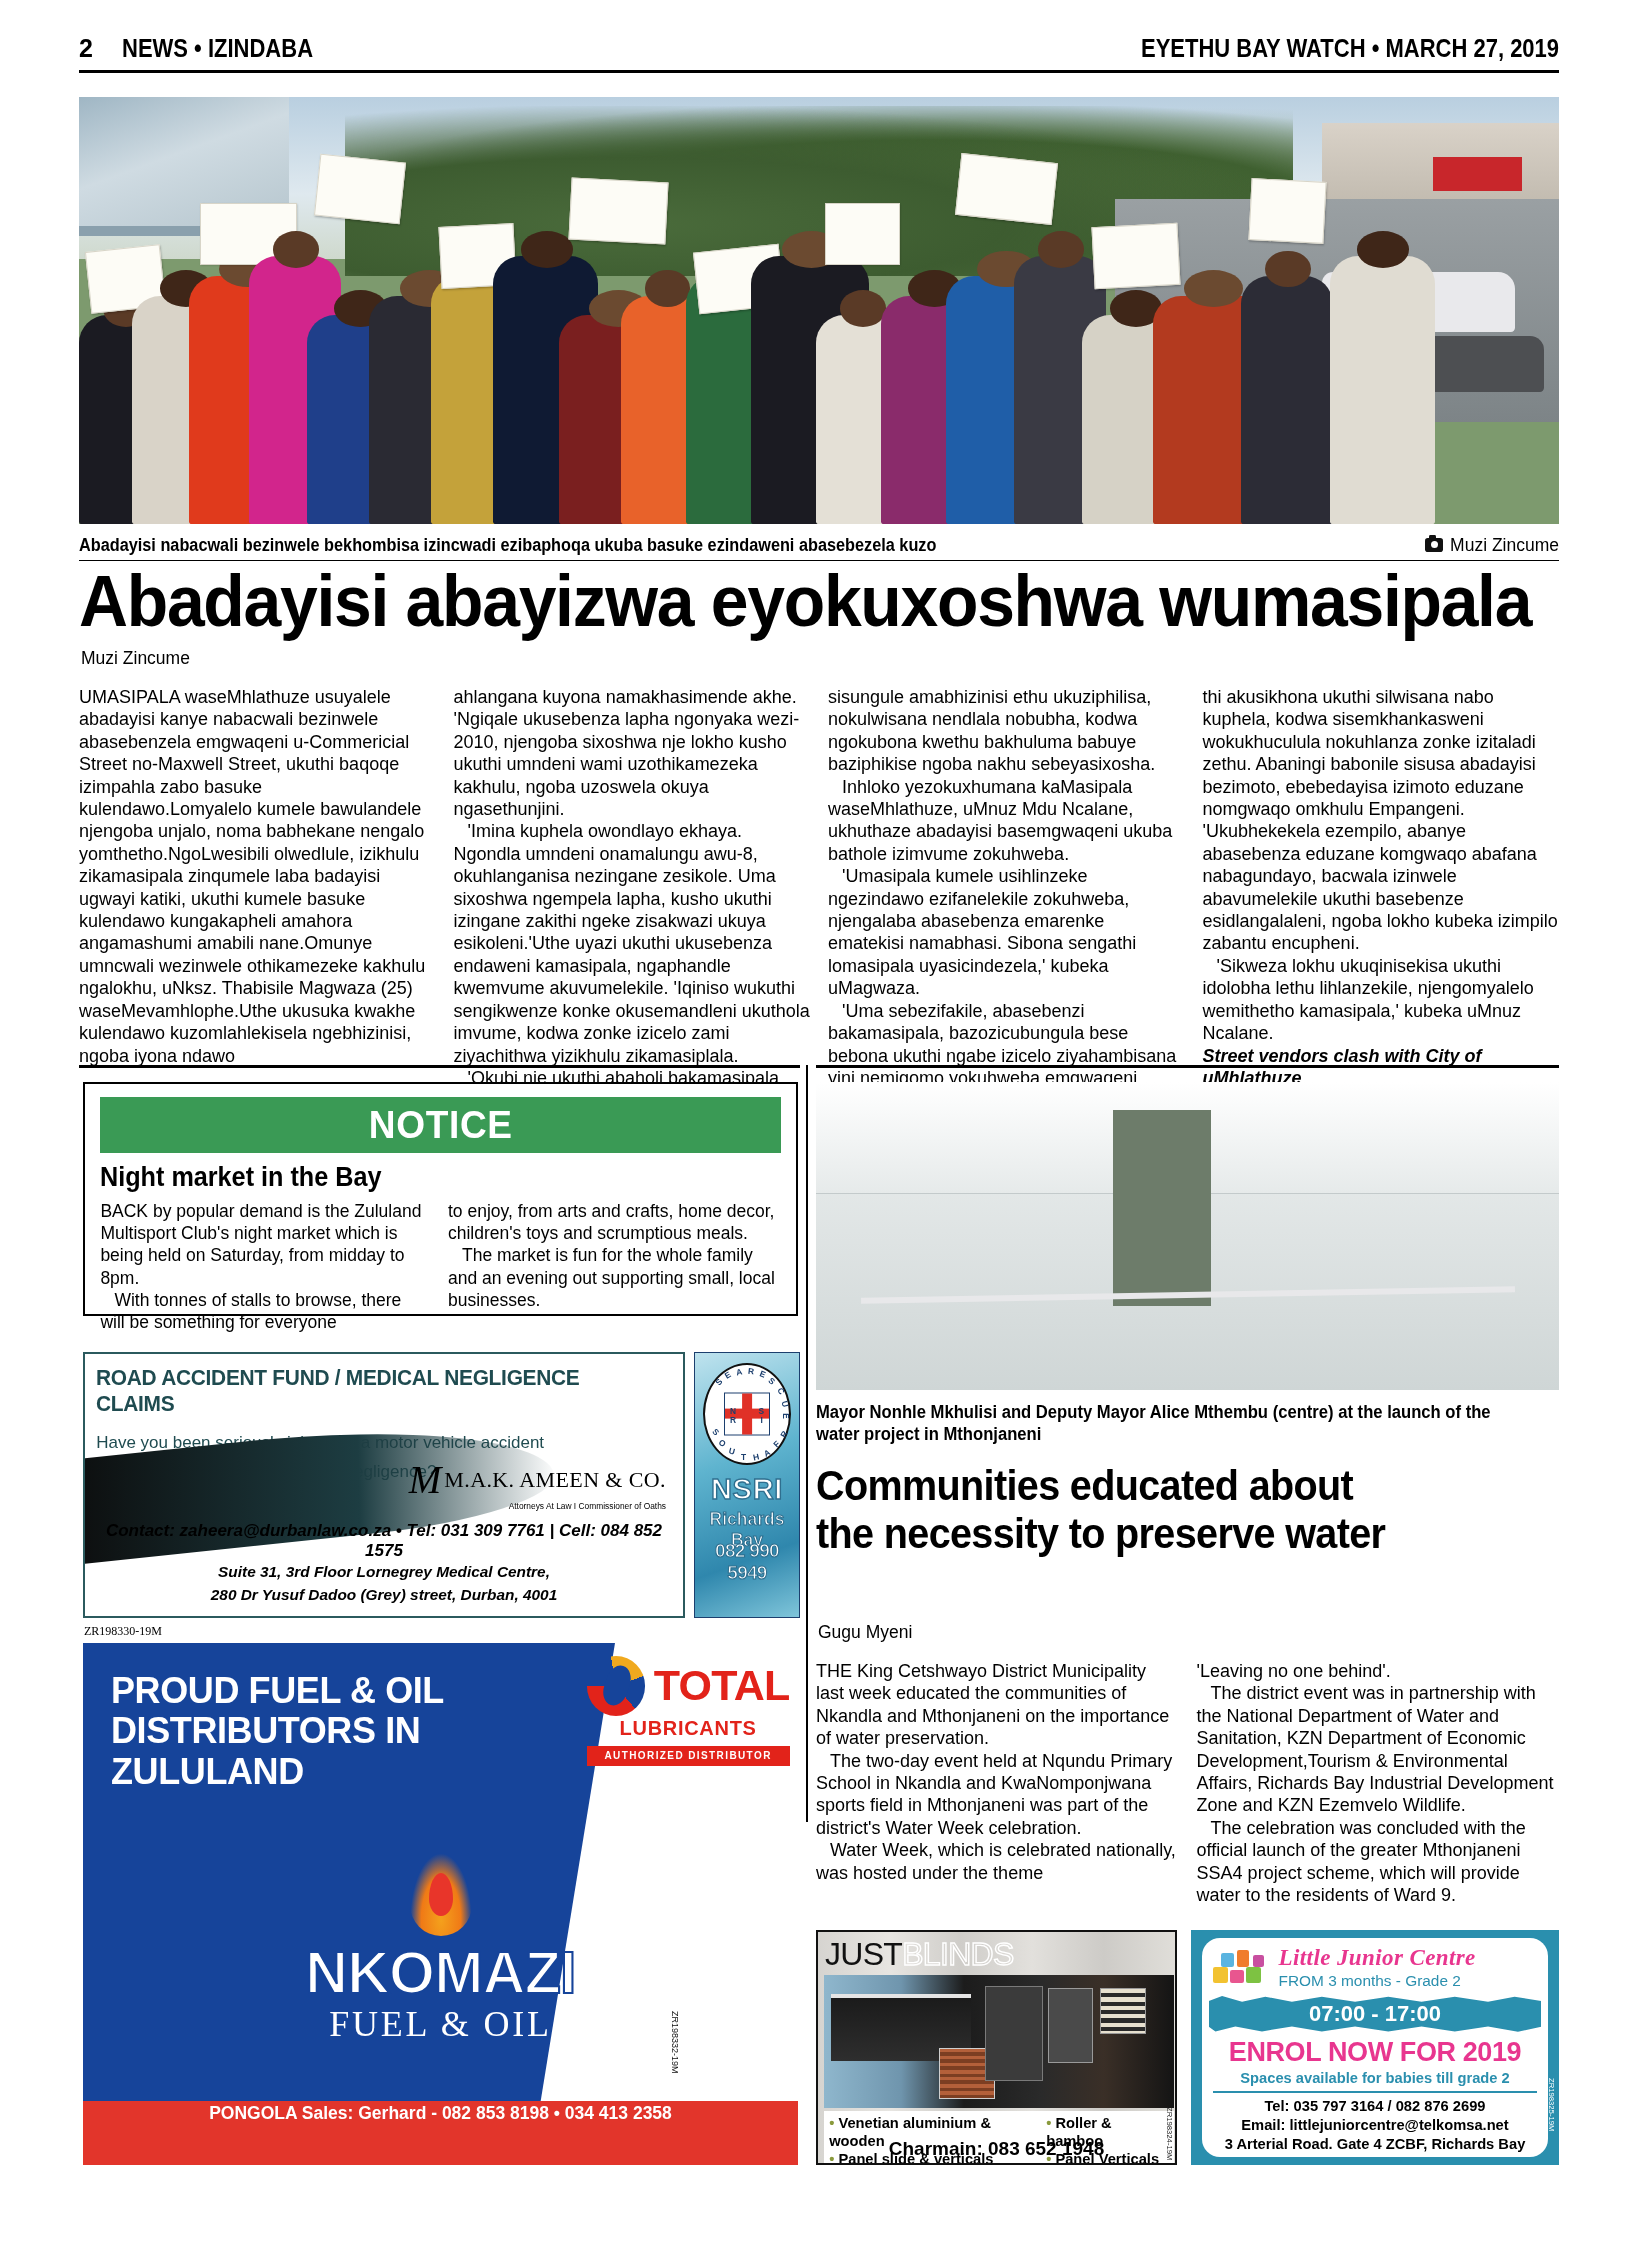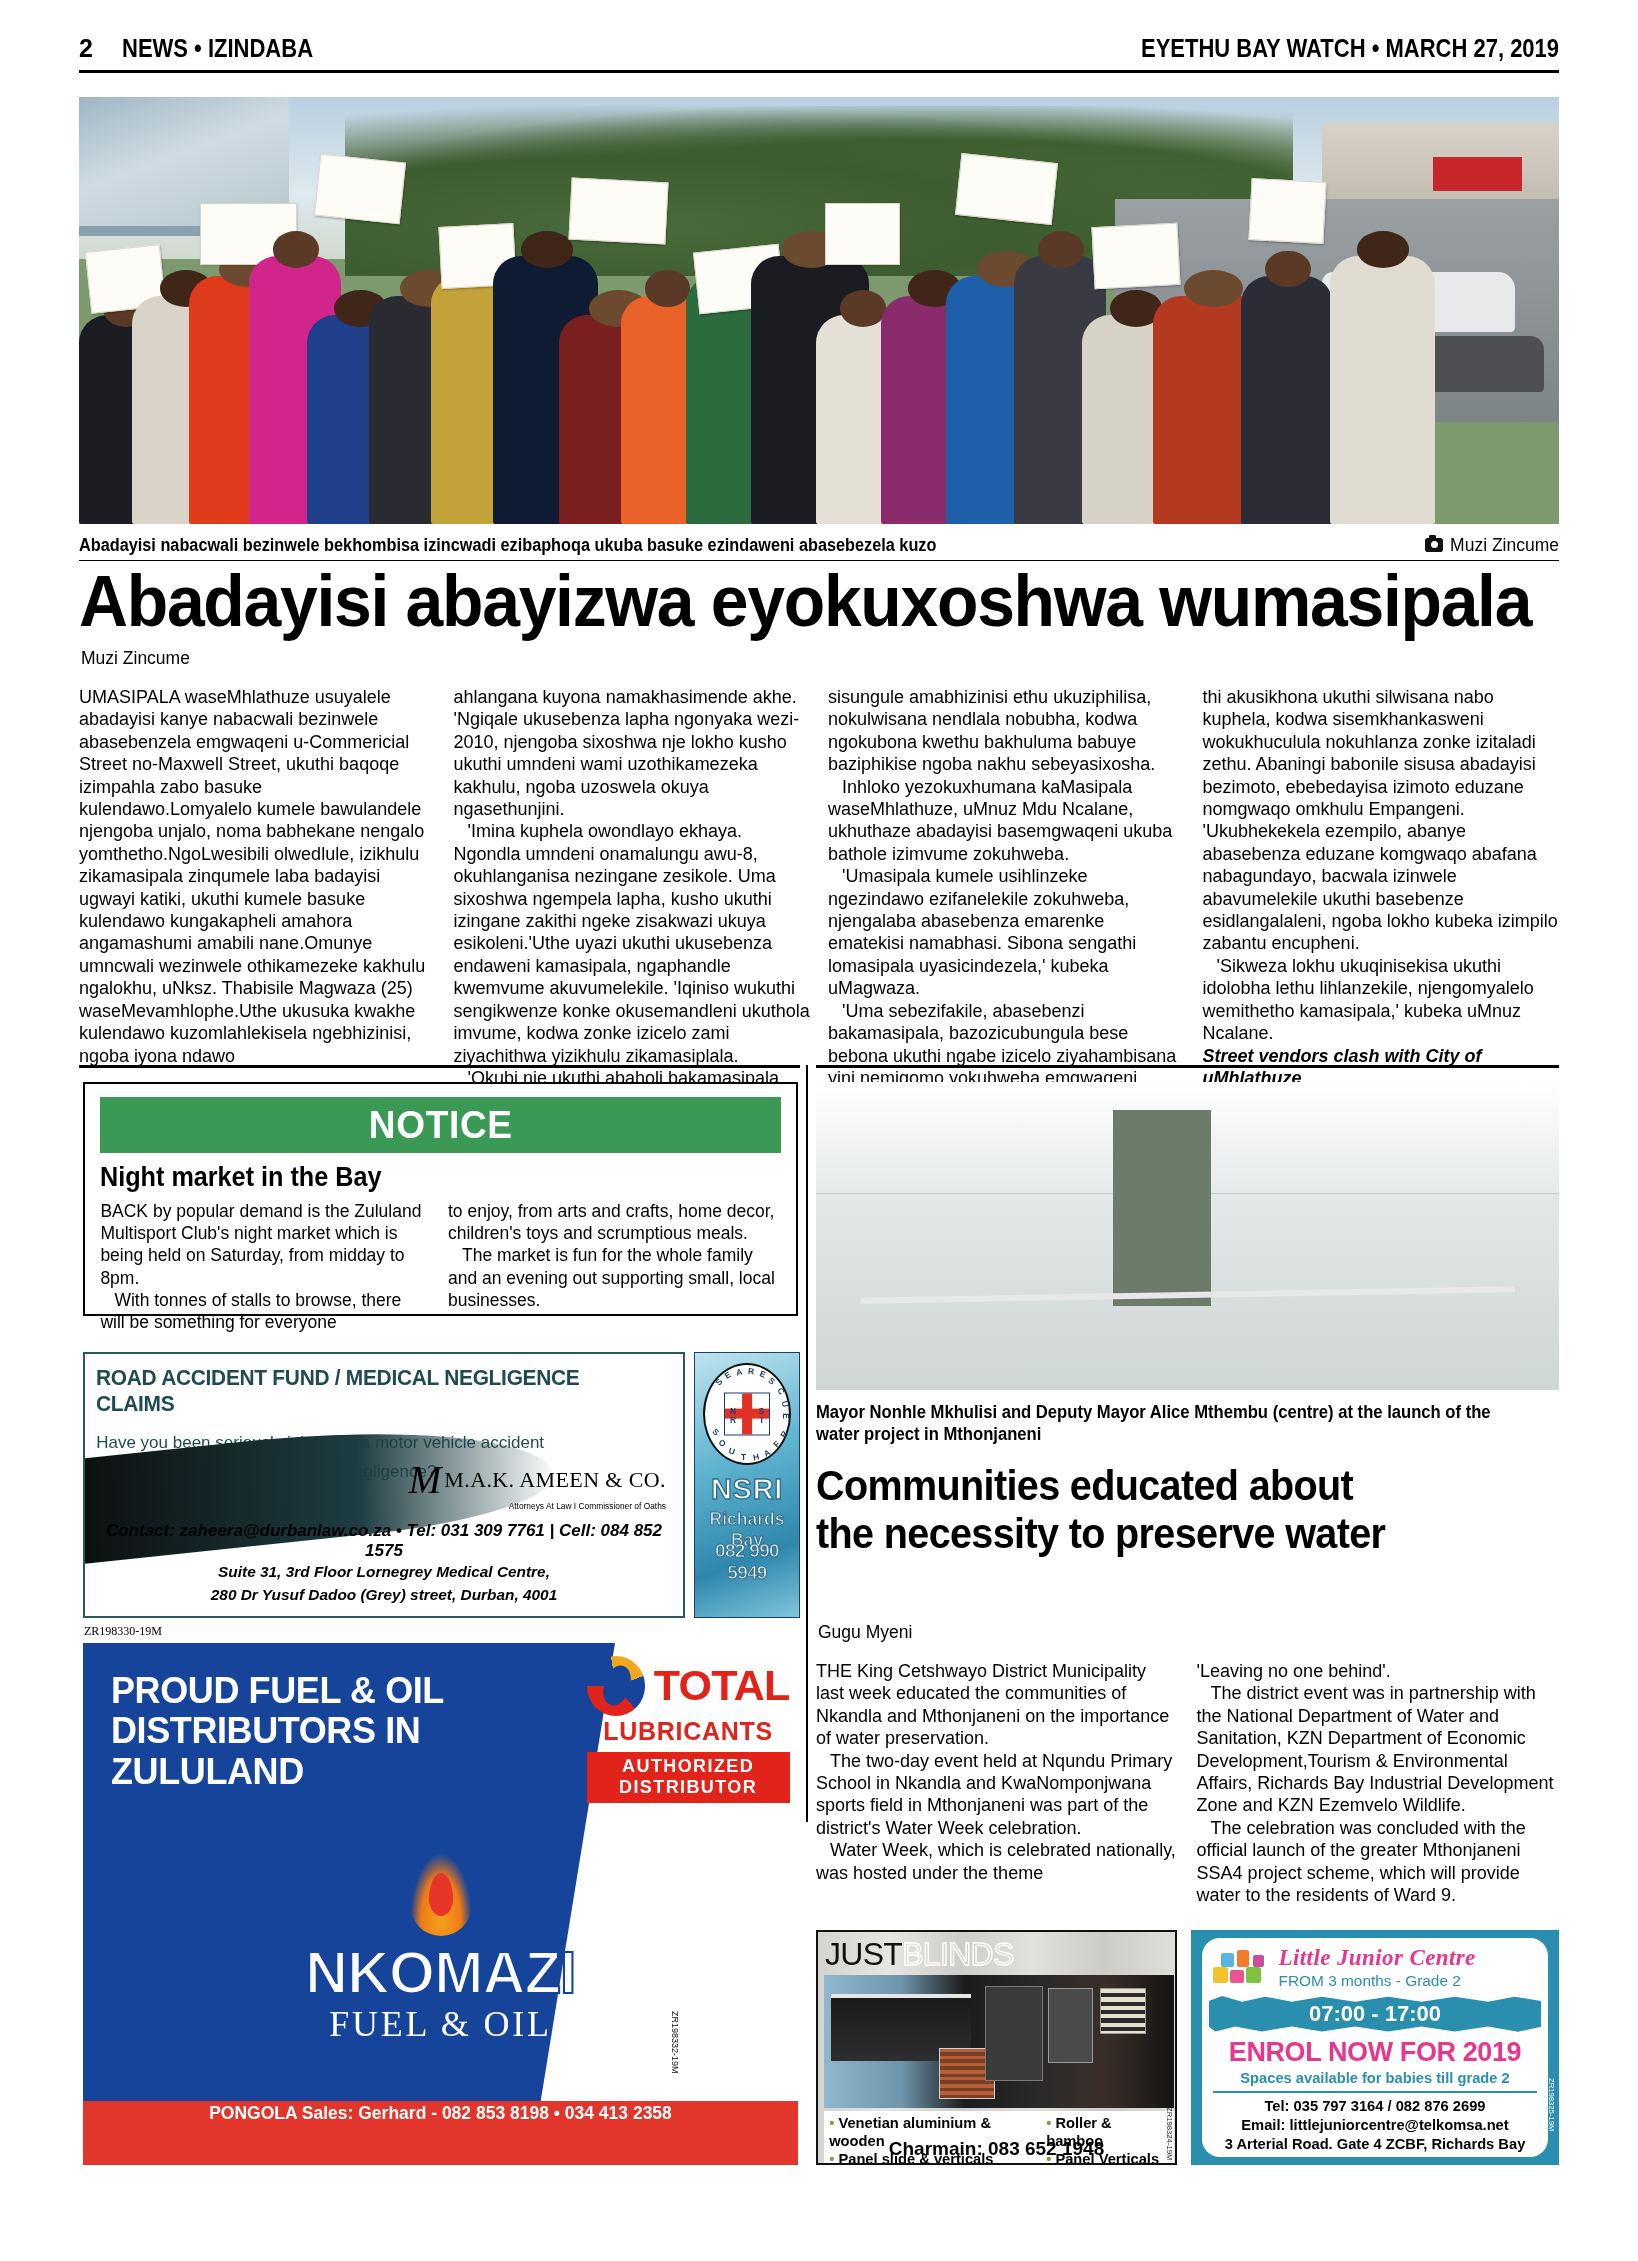--- a/index.html
+++ b/index.html
@@ -158,22 +158,22 @@
   .nk-name { font-size:59px; font-weight:700; color:#fff; letter-spacing:-0.7px;
      -webkit-text-stroke:2.1px #16449a; text-shadow:0 0 0 #fff; }
   .nk-sub { font-size:36px; color:#fff; font-family:"Liberation Serif",serif; letter-spacing:2.8px; margin-top:-4.2px;}
   .total-box { position:absolute; right:8.4px; top:12.6px; width:203px; }
   .total-row { display:flex; align-items:center; gap:8.4px; }
   .total-mark { width:60px; height:60px; border-radius:50%;
      background:conic-gradient(from 200deg,#e2231a 0deg 70deg,#16449a 70deg 150deg,#f0a91e 150deg 230deg,#16449a 230deg 300deg,#e2231a 300deg 360deg);
      position:relative; }
   .total-mark:after{content:"";position:absolute;left:18px;top:9.8px;width:24px;height:41px;background:#16449a;border-radius:50%/40%;transform:rotate(18deg);}
   .total-word { font-size:43px; font-weight:700; color:#e2231a; letter-spacing:-0.7px; }
-  .total-lub { text-align:center; font-size:25px; font-weight:700; color:#e2231a; letter-spacing:0.7px; margin-top:1.4px; }
-  .total-auth { background:#e2231a; color:#fff; font-size:18px; font-weight:700;
+  .total-lub { text-align:center; font-size:20px; font-weight:700; color:#e2231a; letter-spacing:0.7px; margin-top:1.4px; }
+  .total-auth { background:#e2231a; color:#fff; font-size:10px; font-weight:700;
      text-align:center; letter-spacing:1.4px; padding:4.9px 0; margin-top:5.6px; }
   .nk-red { position:absolute; left:0; bottom:0; width:100%; height:64px; background:#e2352b; }
   .nk-red p { color:#fff; font-size:17.5px; font-weight:700; text-align:center; line-height:1.45; margin-top:5.6px; }
   .nk-code { position:absolute; right:118px; bottom:91px; font-size:9px; color:#111;
      writing-mode:vertical-rl; }
 
   
   .mayor-photo { position:absolute; left:816px; top:1082px; width:743px; height:308px;
      overflow:hidden; background:#dfe4e6; }
   .mp-wall { position:absolute; left:0; top:0; width:100%; height:100%;

